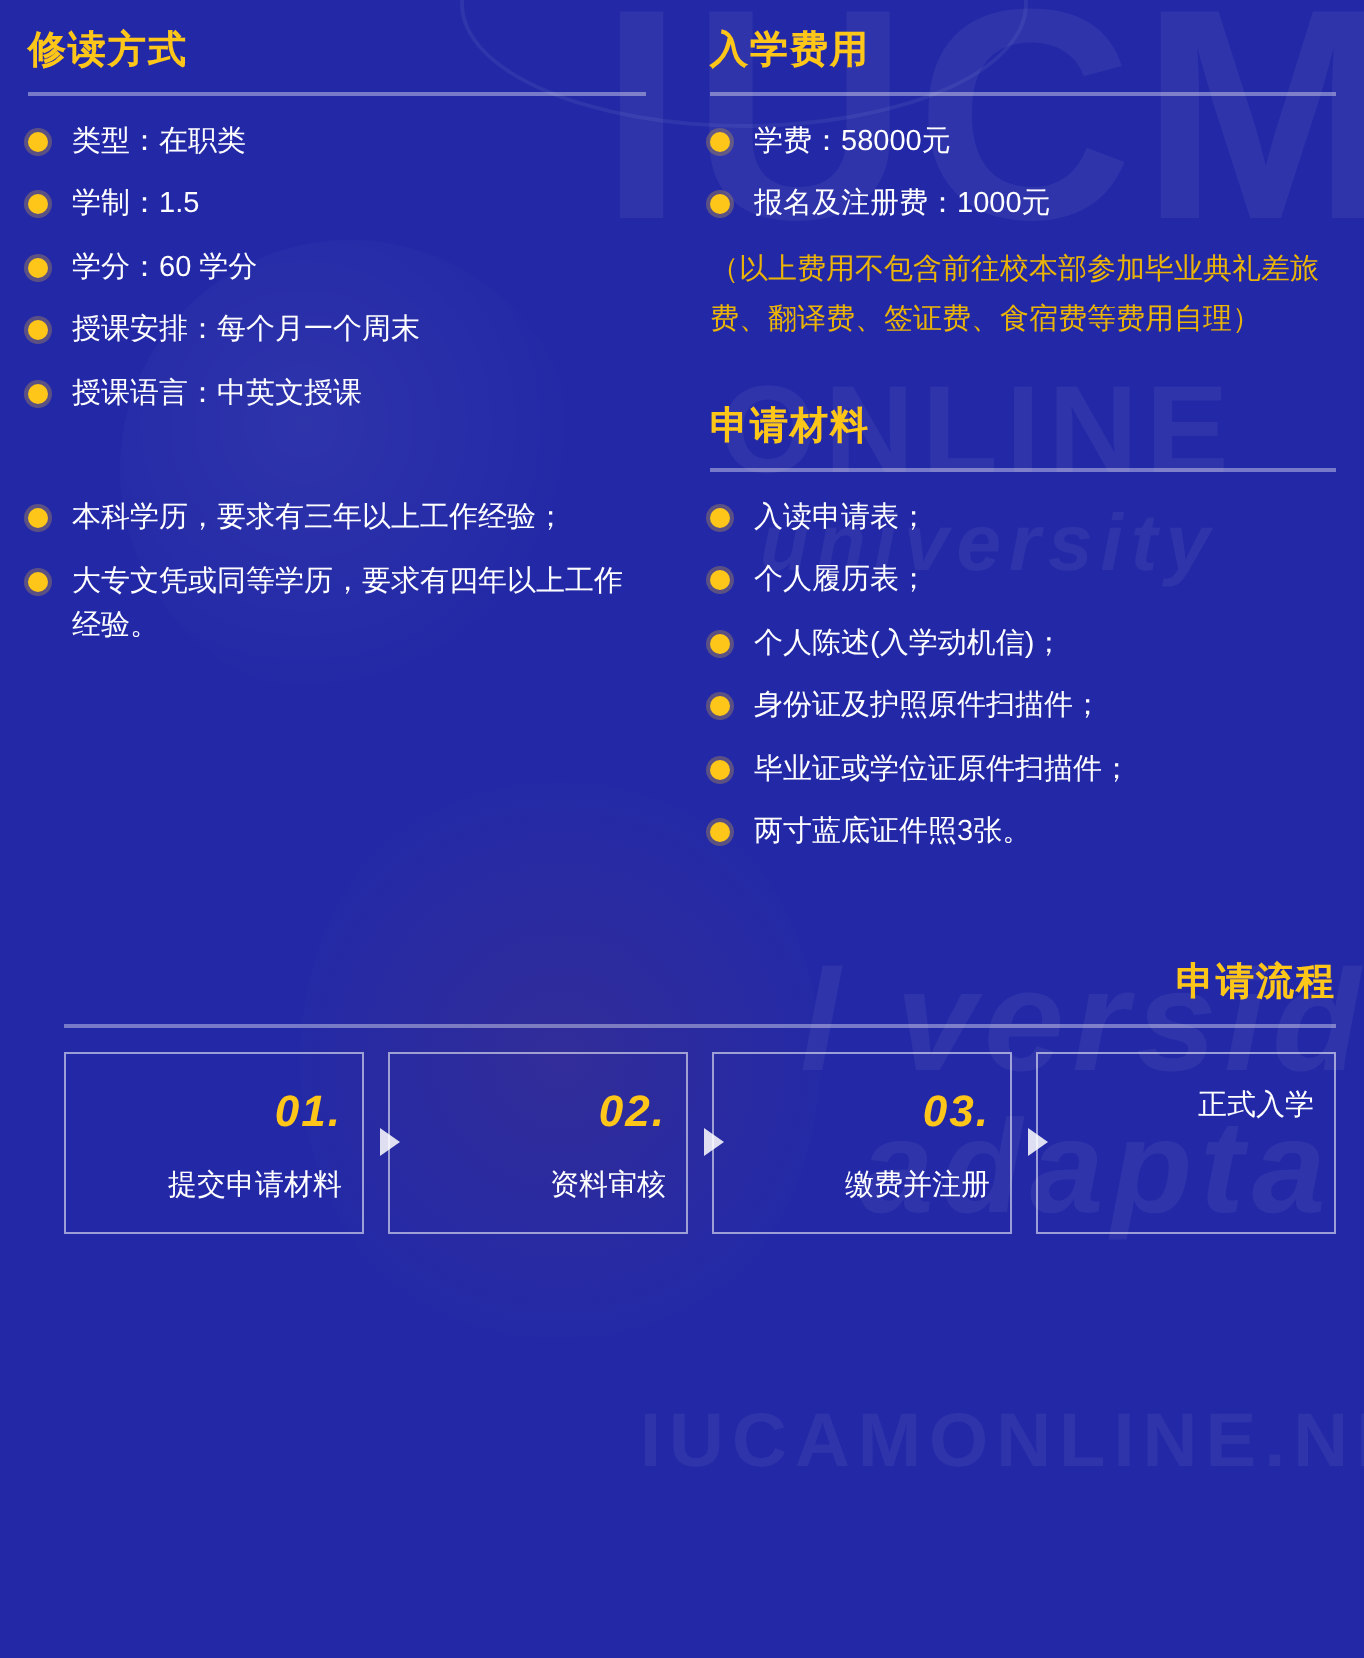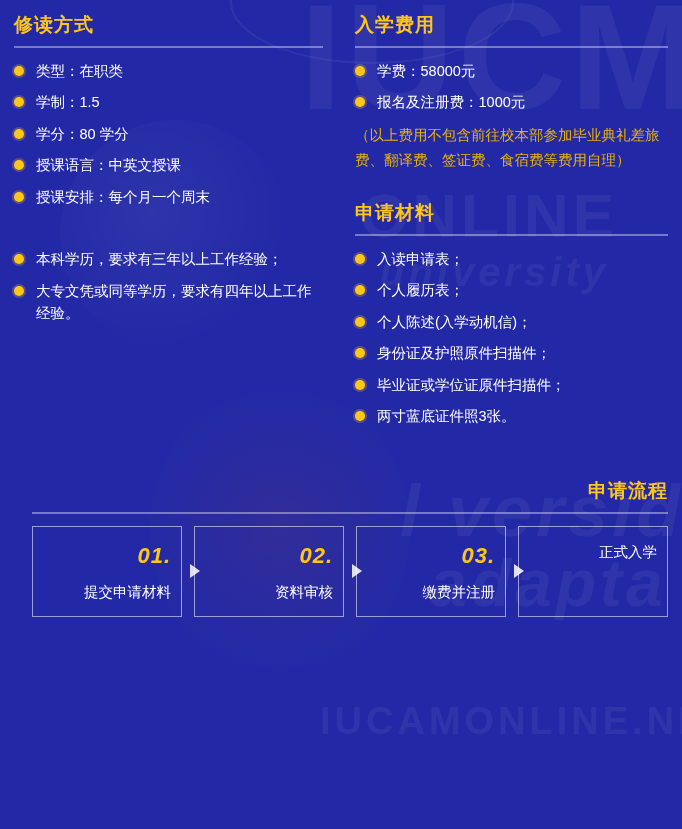--- a/index.html
+++ b/index.html
@@ -213,23 +213,23 @@
 <div class="page">
 
   <div class="cols">
     <div class="col col-left">
 
       <div class="sec-block">
         <div class="section-title">修读方式</div>
         <ul class="list">
           <li>类型：在职类</li>
           <li>学制：1.5</li>
-          <li>学分：80 学分</li>
+          <li>学分：60 学分</li>
+          <li>授课安排：每个月一个周末</li>
           <li>授课语言：中英文授课</li>
-          <li>授课安排：每个月一个周末</li>
         </ul>
       </div>
 
       <div class="sec-block" style="margin-top:40px;">
         <ul class="list">
           <li>本科学历，要求有三年以上工作经验；</li>
           <li>大专文凭或同等学历，要求有四年以上工作经验。</li>
         </ul>
       </div>
 

